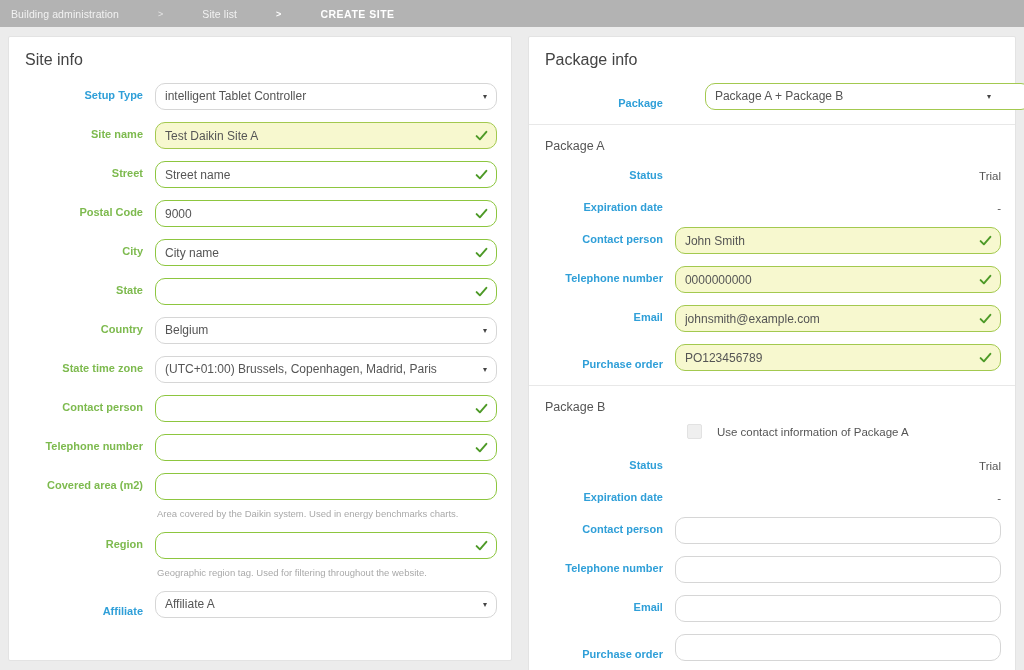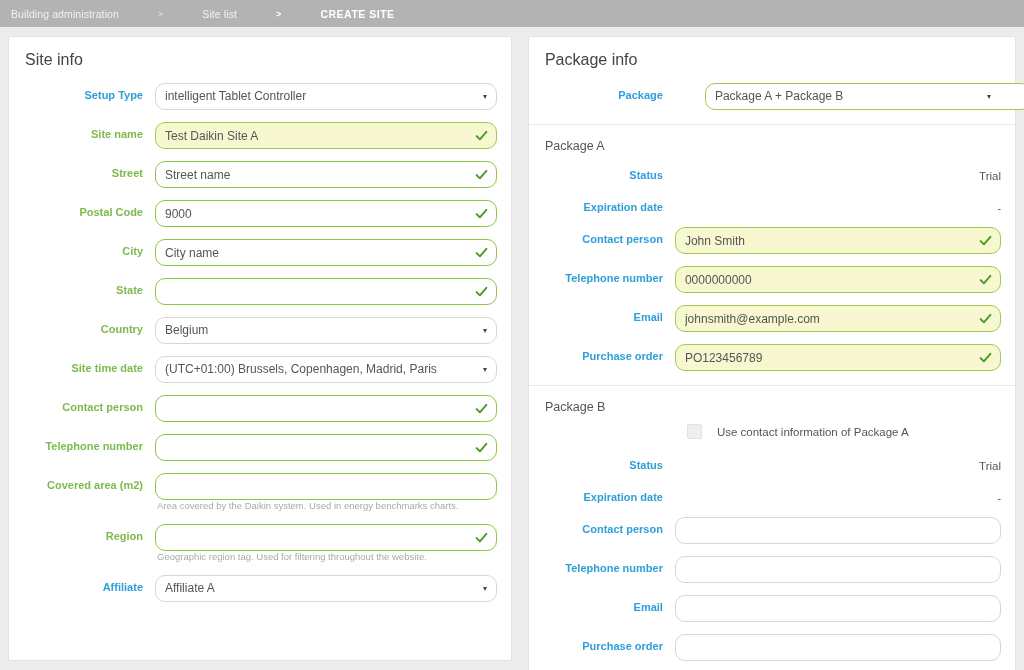--- a/index.html
+++ b/index.html
@@ -64,21 +64,21 @@
     color: #555;
     margin: 2px 0 10px 2px;
   }
 
   
   .form-row {
     display: flex;
     align-items: flex-start;
     margin-bottom: 12px;
   }
-  .form-row:last-child { margin-bottom: 4px; }
+  .form-row:last-child { margin-bottom: 4px; align-items: flex-end; }
 
   .f-label {
     width: 132px;
     text-align: right;
     padding-right: 12px;
     padding-top: 6px;
     font-size: 11px;
     font-weight: bold;
     line-height: 13px;
   }
@@ -132,21 +132,21 @@
     right: 9px; top: 50%;
     transform: translateY(-52%);
     width: 13px; height: 13px;
     pointer-events: none;
   }
   .tick svg { display: block; }
 
   .helper {
     font-size: 9.5px;
     color: #a9a9a9;
-    margin-top: 0;
+    margin-top: 8px;
     padding-left: 2px;
     line-height: 12px;
   }
 
   
   .static-val {
     padding-top: 6px;
     font-size: 11.5px;
     color: #555;
     line-height: 14px;
@@ -254,21 +254,21 @@
           <div class="form-row">
             <div class="f-label green">Country</div>
             <div class="f-control">
               <div class="control-wrap">
                 <div class="f-select">Belgium</div>
                 <span class="caret">▾</span>
               </div>
             </div>
           </div>
           <div class="form-row">
-            <div class="f-label green">Site time date</div>
+            <div class="f-label green">State time zone</div>
             <div class="f-control">
               <div class="control-wrap">
                 <div class="f-select">(UTC+01:00) Brussels, Copenhagen, Madrid, Paris</div>
                 <span class="caret">▾</span>
               </div>
             </div>
           </div>
           <div class="form-row">
             <div class="f-label green">Contact person</div>
             <div class="f-control">

